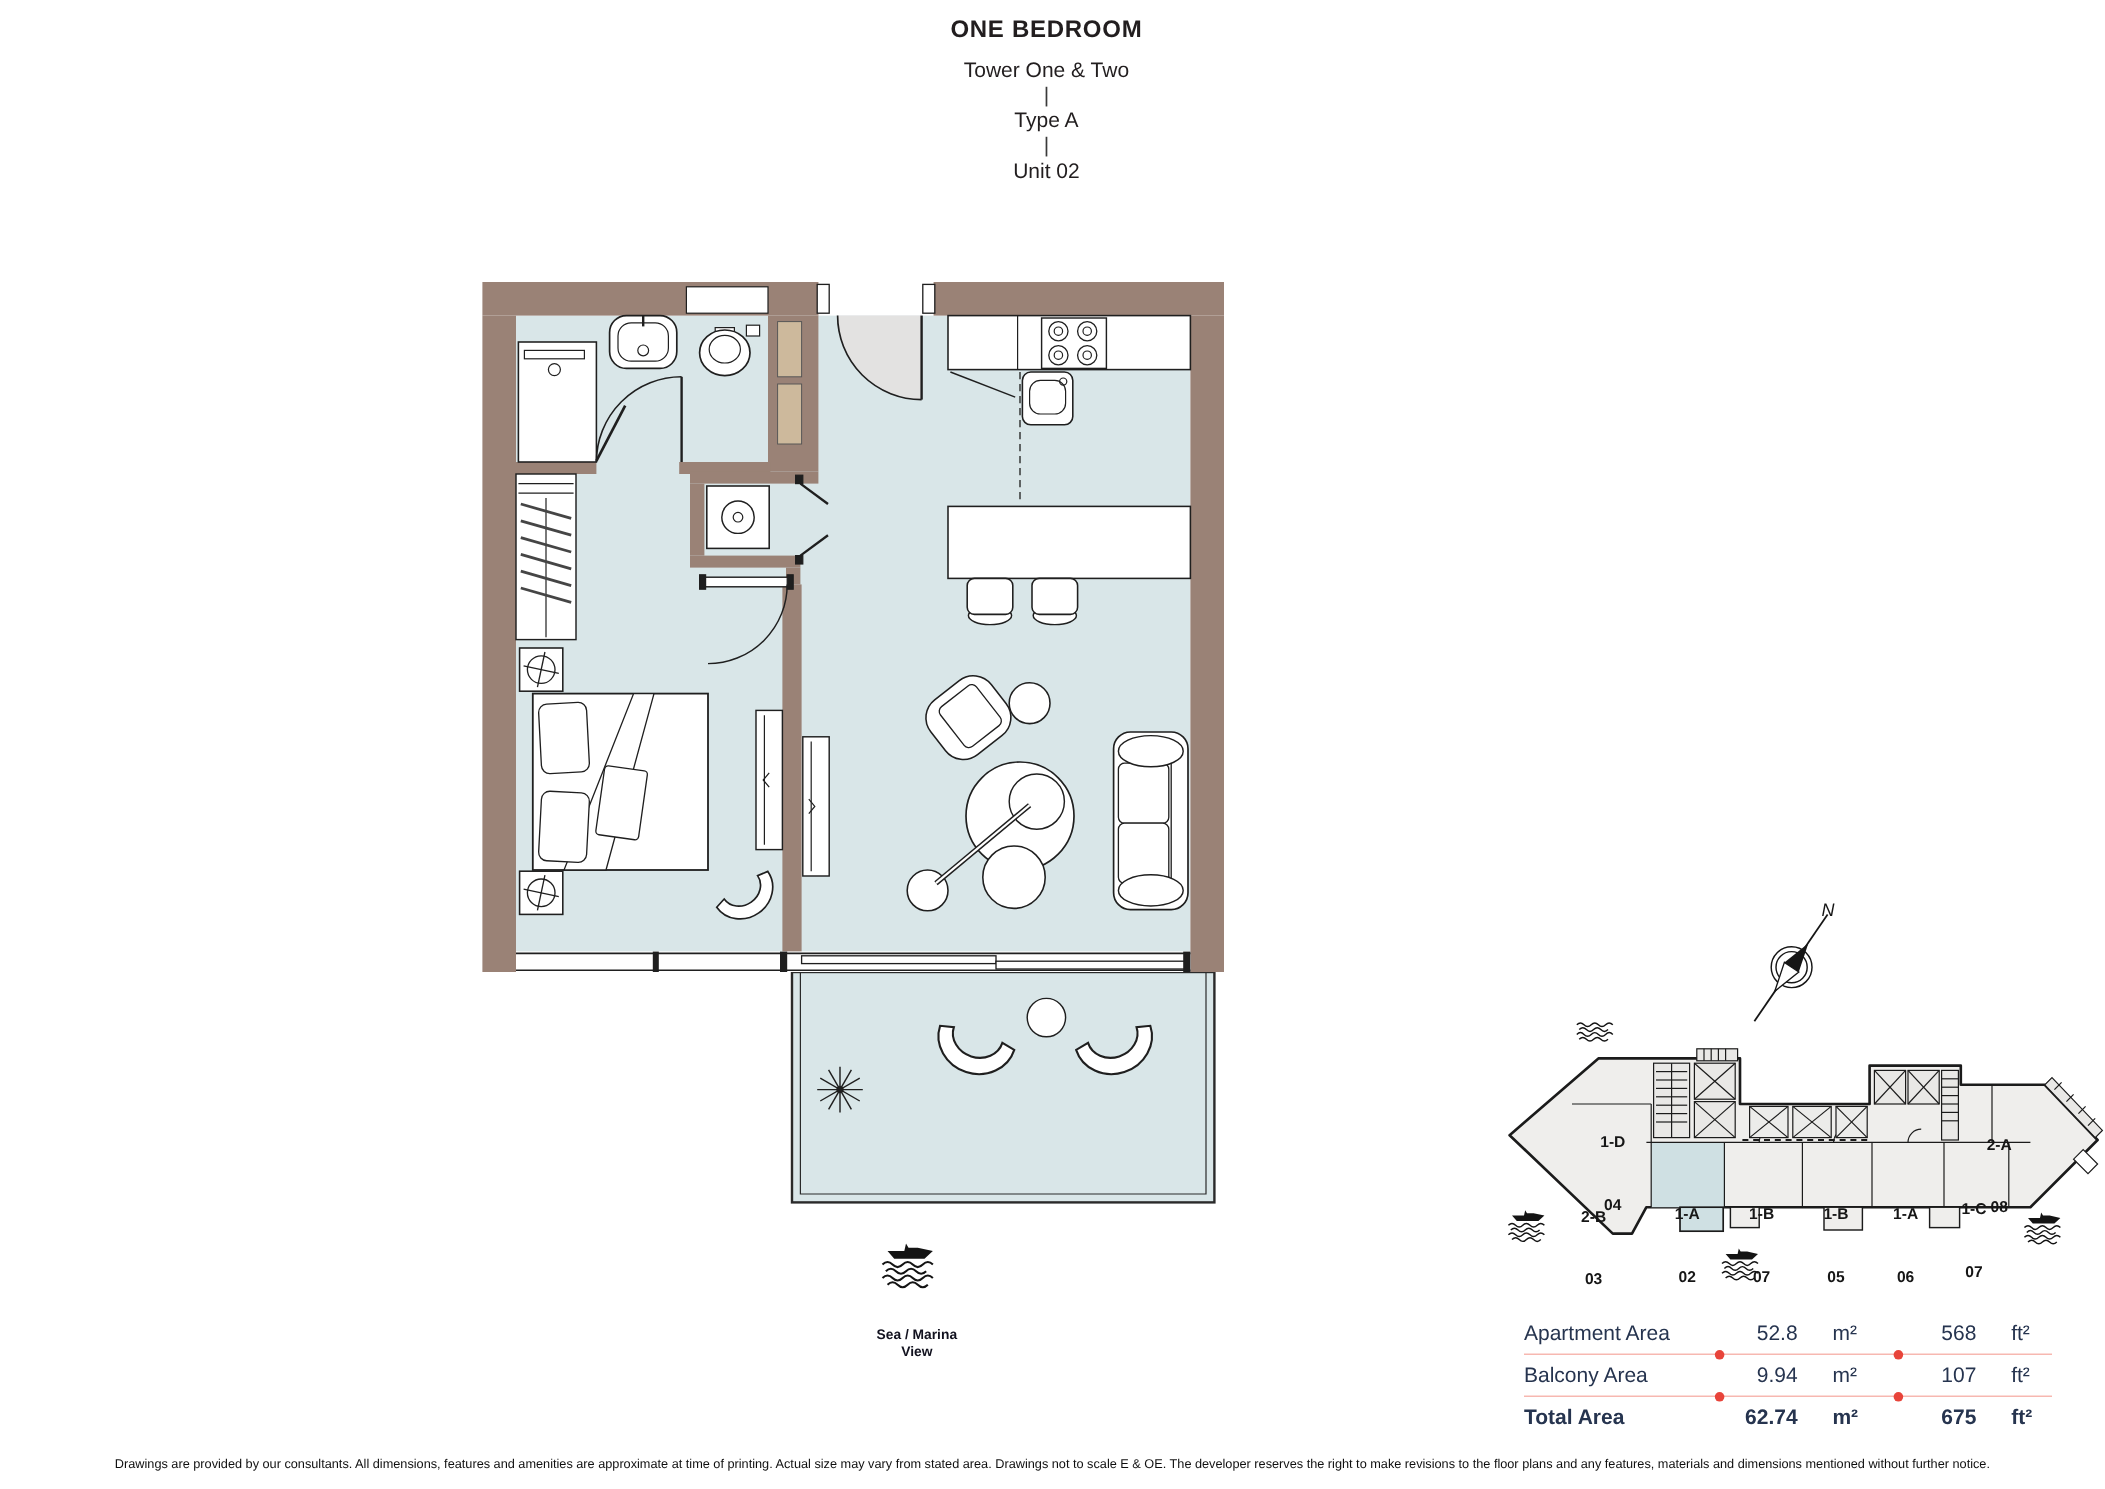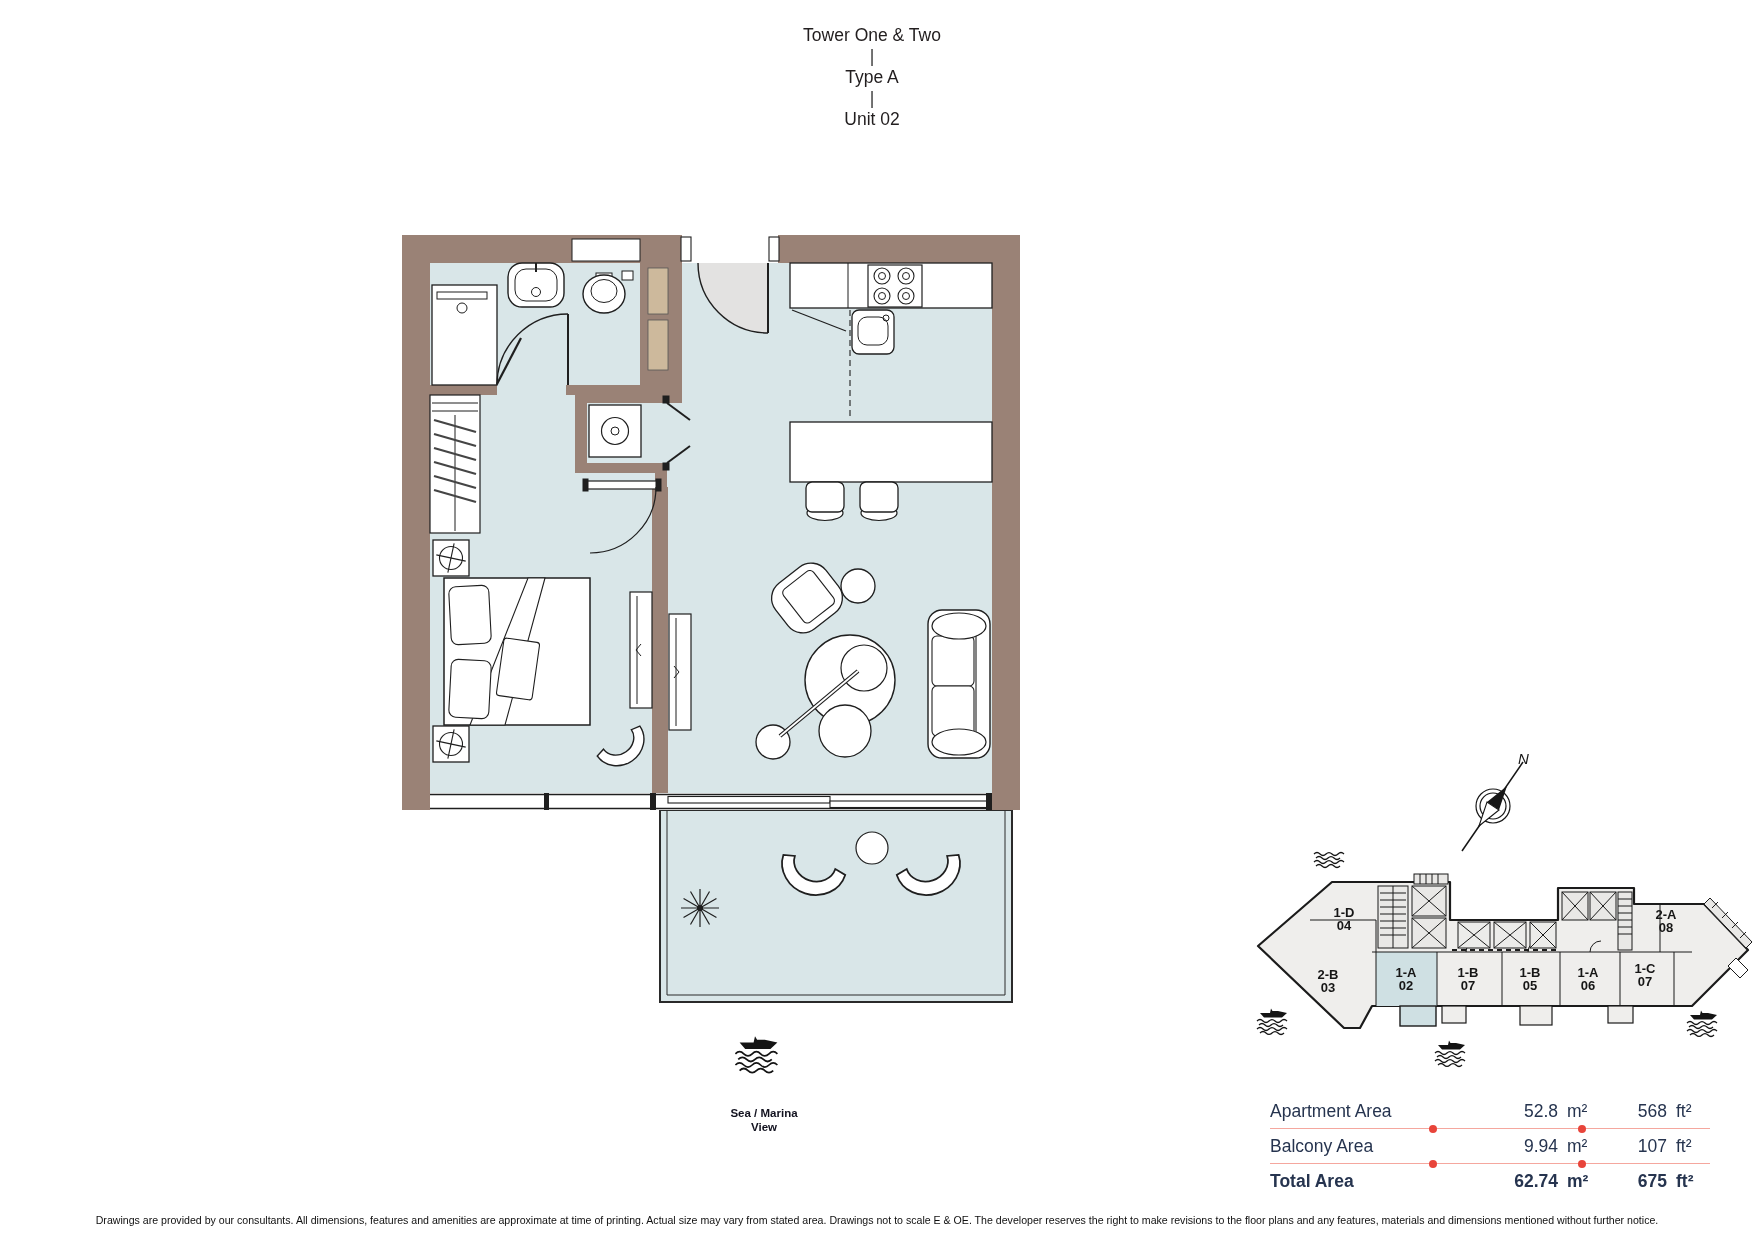--- a/index.html
+++ b/index.html
@@ -11,29 +11,29 @@
   svg{position:absolute;left:0;top:0;}
   
   .header{left:872px;top:14px;transform:translateX(-50%);text-align:center;white-space:nowrap;}
   .title{font-size:20px;font-weight:bold;letter-spacing:.6px;color:#221e1f;}
   .subtitle{margin-top:11px;font-size:17.5px;color:#221e1f;display:flex;justify-content:center;align-items:center;flex-direction:column;}
   .subtitle .pipe{margin:0 46px;font-weight:300;color:#3a3a3a;}
   .levels{margin-top:10px;font-size:17.5px;color:#221e1f;}
   
   .u-label{transform:translateX(-50%);text-align:center;font-size:13px;font-weight:bold;
            line-height:13px;color:#161616;white-space:nowrap;}
-  .u-label span{display:block;}
+  .u-label span{display:block;margin-top:39px;}
   .n-label{font-size:15px;font-style:italic;color:#161616;}
   
   .view-label{transform:translateX(-50%);text-align:center;font-size:11.5px;font-weight:bold;
               line-height:14px;color:#12121f;margin-top:32px;}
   .view-label span{display:block;}
   
   .area-table{left:1270px;top:1094px;width:440px;color:var(--navy);}
-  .a-row{height:34px;display:flex;align-items:center;font-size:17.5px;}
+  .a-row{height:34px;display:flex;align-items:center;font-size:17.5px;gap:20px;}
   .a-row .lbl{flex:1;text-align:left;}
   .a-row .num{display:inline-block;width:70px;text-align:right;}
   .a-row .unit{display:inline-block;width:38px;text-align:left;padding-left:9px;}
   .a-row .num2{display:inline-block;width:62px;text-align:right;}
   .a-row .unit2{display:inline-block;width:34px;text-align:left;padding-left:9px;}
   .a-row.bold{font-weight:bold;}
   .a-sep{position:relative;height:1px;background:var(--sep);}
   .a-sep .dot{position:absolute;top:-3.5px;width:8px;height:8px;border-radius:50%;background:var(--red);}
   .a-sep .d1{left:159px;} .a-sep .d2{left:308px;}
   
@@ -352,20 +352,21 @@
   <g>
     <line x1="1462" y1="851" x2="1523" y2="762" stroke="#161616" stroke-width="1.5"></line>
     <circle cx="1493" cy="806" r="17" fill="none" stroke="#161616" stroke-width="1.2"></circle>
     <circle cx="1493" cy="806" r="13" fill="none" stroke="#161616" stroke-width="1.2"></circle>
     <path d="M1507,786 L1499,810 L1487,802 Z" fill="#161616"></path>
     <path d="M1479,826 L1499,810 L1487,802 Z" fill="#ffffff" stroke="#161616" stroke-width="1.1"></path>
   </g>
 </svg>
 
 <div class="abs header">
+  <div class="title">ONE BEDROOM</div>
   <div class="subtitle">
     <span>Tower One &amp; Two</span>
     <span class="pipe">|</span>
     <span>Type A</span>
     <span class="pipe">|</span>
     <span>Unit 02</span>
   </div>
 </div>
 
 <div class="abs u-label" style="left:1344px;top:906px;">

